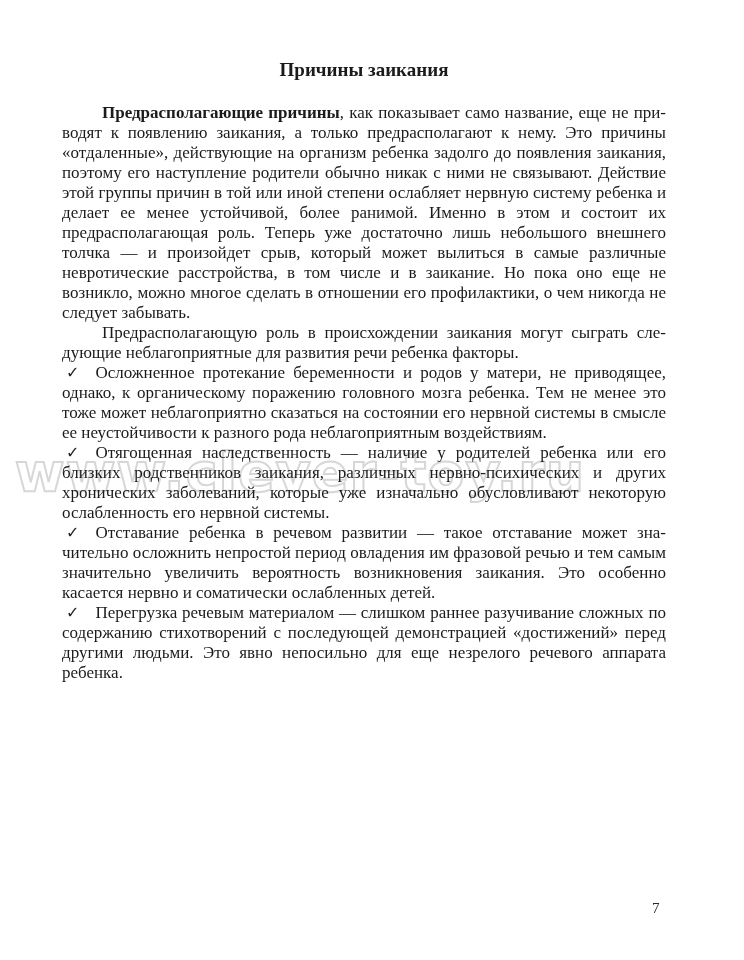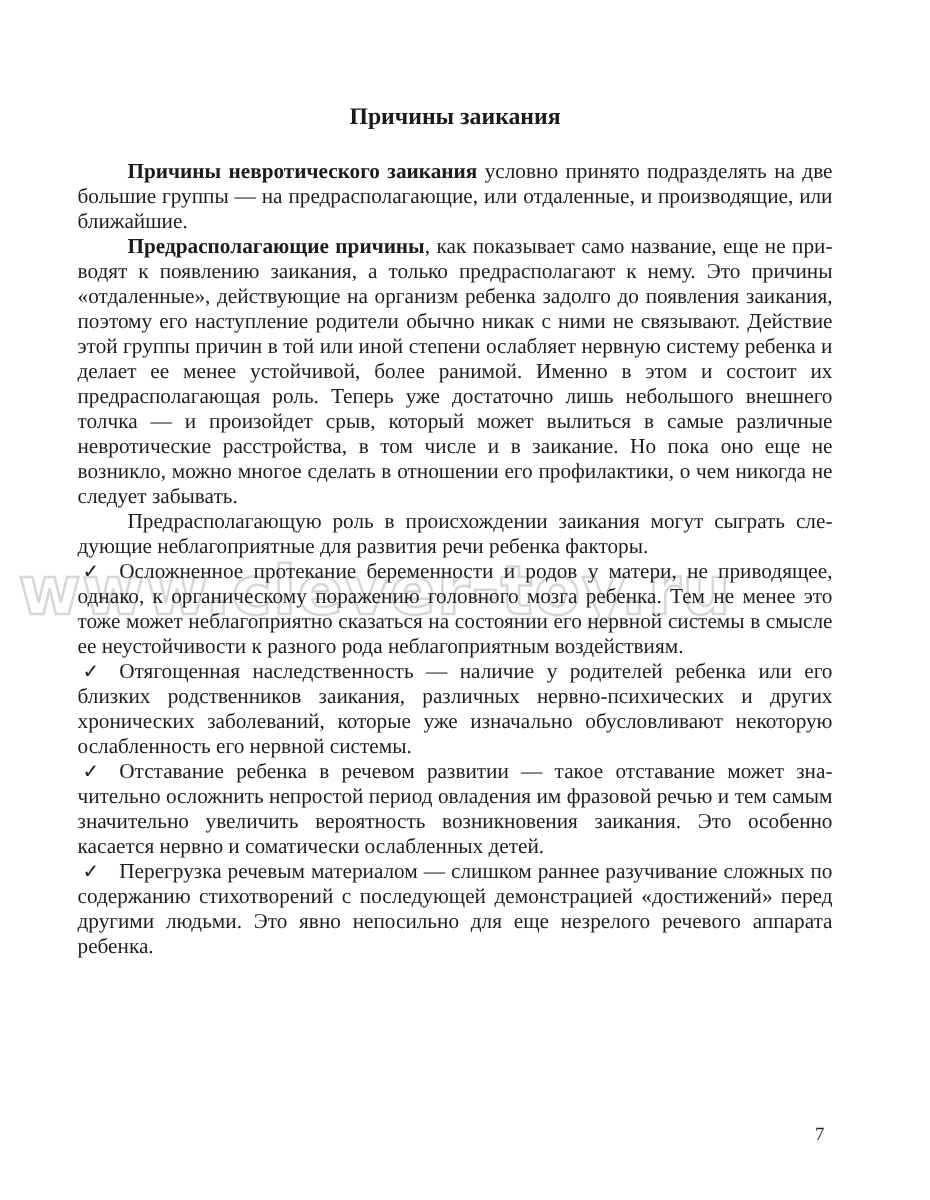--- a/index.html
+++ b/index.html
@@ -32,21 +32,20 @@
     z-index: 0;
     white-space: nowrap;
     user-select: none;
   }
   .content {
     position: absolute;
     left: 62px;
     top: 58px;
     width: 604px;
     z-index: 1;
-    margin-top: 24px;
   }
   .title {
     font-size: 19px;
     line-height: 24px;
     font-weight: bold;
     text-align: center;
     margin: 0 0 21px 0;
   }
   .content p {
     margin: 0;
@@ -82,21 +81,20 @@
 
 <div class="page">
 
   <div class="watermark">www.clever-toy.ru</div>
 
   <div class="content">
 
     <h1 class="title">Причины заикания</h1>
 
 
-    <p class="indent"><span class="b">Причины невротического заикания</span><span> условно принято подразделять на две большие группы — на предрасполагающие, или отдаленные, и производя­щие, или ближайшие.</span></p>
 
     <p class="indent"><span class="bi">Предрасполагающие причины</span><span>, как показывает само название, еще не при­водят к появлению заикания, а только предрасполагают к нему. Это причины «отдаленные», действующие на организм ребенка задолго до появления заи­кания, поэтому его наступление родители обычно никак с ними не связывают. Действие этой группы причин в той или иной степени ослабляет нервную си­стему ребенка и делает ее менее устойчивой, более ранимой. Именно в этом и состоит их предрасполагающая роль. Теперь уже достаточно лишь неболь­шого внешнего толчка — и произойдет срыв, который может вылиться в самые различные невротические расстройства, в том числе и в заикание. Но пока оно еще не возникло, можно многое сделать в отношении его профилактики, о чем никогда не следует забывать.</span></p>
 
     <p class="indent">Предрасполагающую роль в происхождении заикания могут сыграть сле­дующие неблагоприятные для развития речи ребенка факторы.</p>
 
     <p class="bullet"><span class="check">✓</span><span>Осложненное протекание беременности и родов у матери, не приводящее, однако, к органическому поражению головного мозга ребенка. Тем не менее это тоже может неблагоприятно сказаться на состоянии его нервной системы в смысле ее неустойчивости к разного рода неблагоприятным воздействиям.</span></p>
 
     <p class="bullet"><span class="check">✓</span><span>Отягощенная наследственность — наличие у родителей ребенка или его близких родственников заикания, различных нервно-психических и других хронических заболеваний, которые уже изначально обусловливают некоторую ослабленность его нервной системы.</span></p>
 
 

